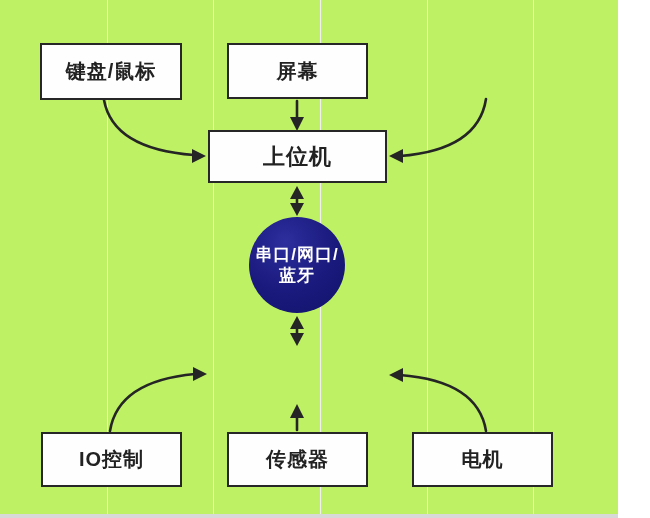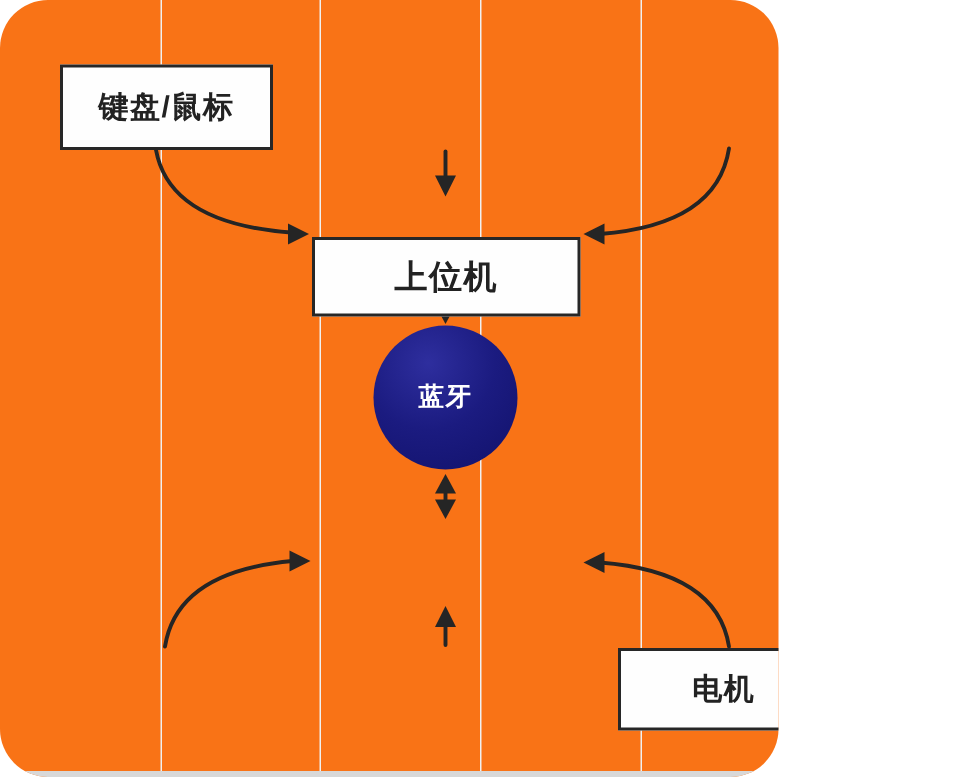--- a/index.html
+++ b/index.html
@@ -2,24 +2,23 @@
 <html><head>
 <meta charset="utf-8">
 <style>
   html,body{margin:0;padding:0;}
   body{
     font-family:"Liberation Sans","DejaVu Sans",sans-serif;
     background:#ffffff;
   }
   .canvas{
     position:relative;
-    width:519px;height:518px;
-    background:#f97316;
+    width:618px;height:518px;
+    background:#bef264;
     overflow:hidden;
-    border-radius:32px;
   }
   
   .seam{
     position:absolute;top:0;bottom:0;width:1px;
     background:#f0f0f0;
   }
   .bottom-strip{
     position:absolute;left:0;right:0;bottom:0;height:4px;
     background:#d8d8d8;
   }
@@ -33,21 +32,21 @@
     color:#222222;
     letter-spacing:1px;
   }
   .node.small{font-size:20px;}
   .node.mid{font-size:22px;}
   
   .n-keyboard{left:40px;top:43px;width:142px;height:57px;}
   .n-screen{left:227px;top:43px;width:141px;height:56px;}
   .n-printer{left:413px;top:43px;width:140px;height:56px;}
   
-  .n-host{left:208px;top:130px;width:179px;height:53px;margin-top:28px;}
+  .n-host{left:208px;top:130px;width:179px;height:53px;}
   .n-slave{left:208px;top:347px;width:179px;height:56px;}
   
   .n-io{left:41px;top:432px;width:141px;height:55px;}
   .n-sensor{left:227px;top:432px;width:141px;height:55px;}
   .n-motor{left:412px;top:432px;width:141px;height:55px;}
   
   .hub{
     position:absolute;
     left:249px;top:217px;width:96px;height:96px;
     border-radius:50%;
@@ -127,28 +126,38 @@
 
     <g>
       <path d="M486,431 Q478,381 400,375"></path>
       <polygon points="389,375 403,368 403,382"></polygon>
     </g>
   </svg>
 
   <div class="node small n-keyboard">
     <span>键盘/鼠标</span>
   </div>
+  <div class="node small n-screen">
+    <span>屏幕</span>
+  </div>
 
   <div class="node mid n-host">
     <span>上位机</span>
   </div>
 
   <div class="hub">
+    <span>串口/网口/</span>
     <span>蓝牙</span>
   </div>
 
 
+  <div class="node small n-io">
+    <span>IO控制</span>
+  </div>
+  <div class="node small n-sensor">
+    <span>传感器</span>
+  </div>
   <div class="node small n-motor">
     <span>电机</span>
   </div>
 
   <div class="bottom-strip"></div>
 </div>
 
 </body></html>

